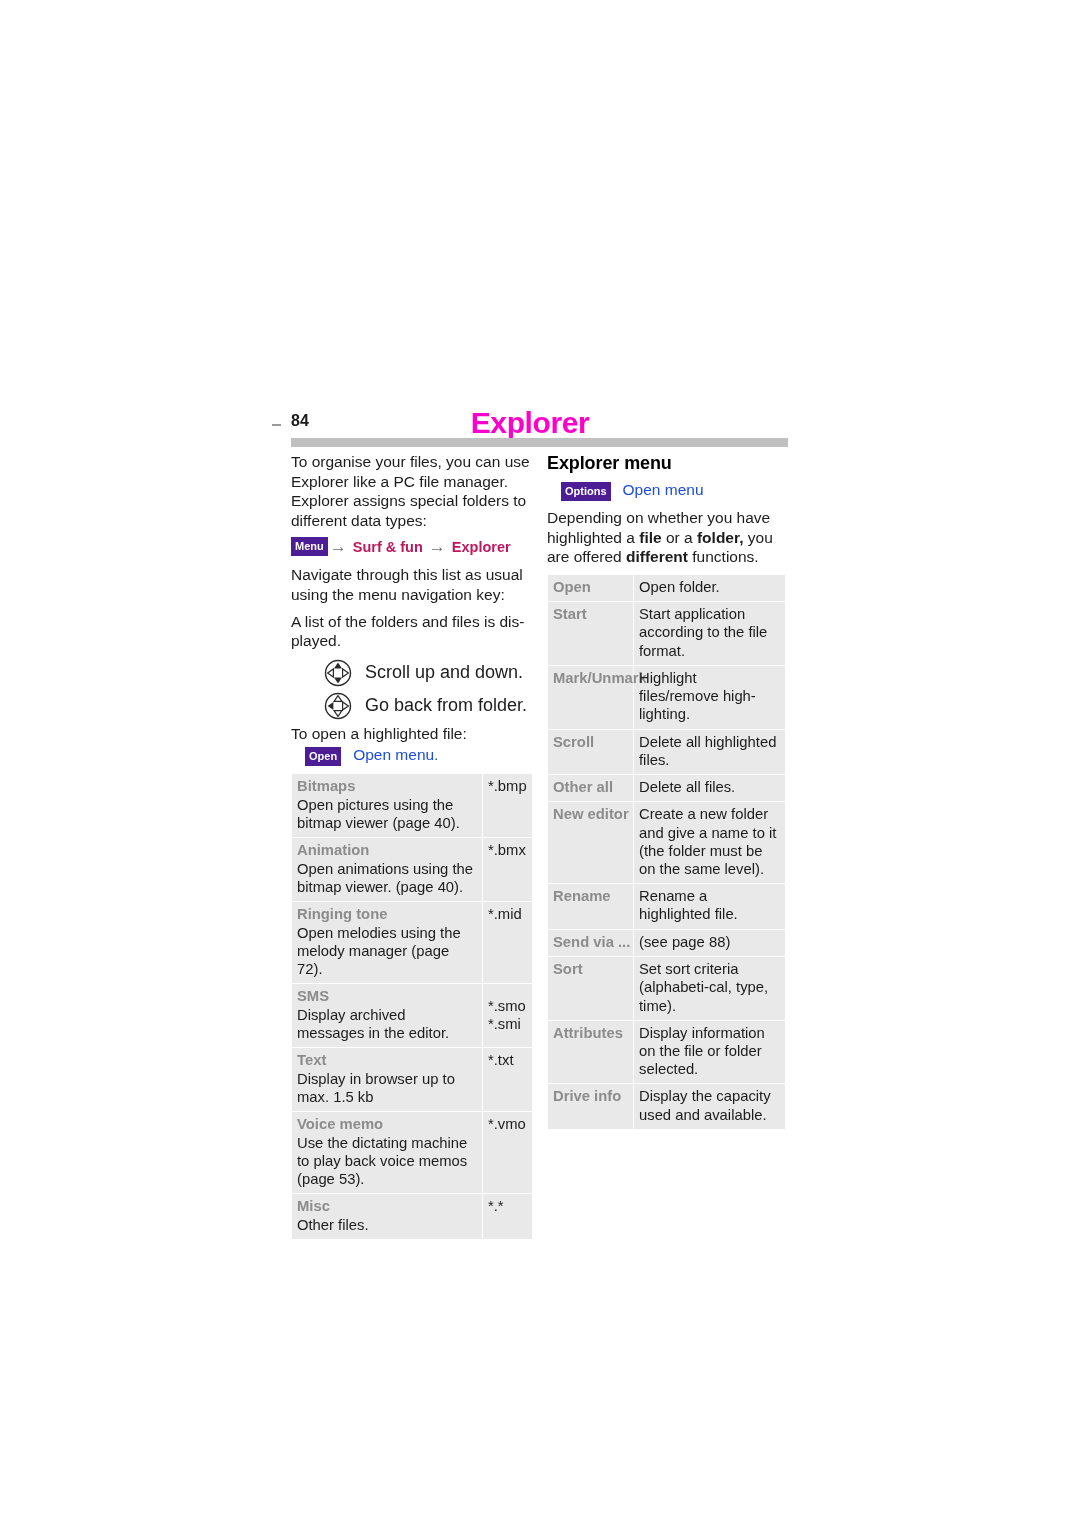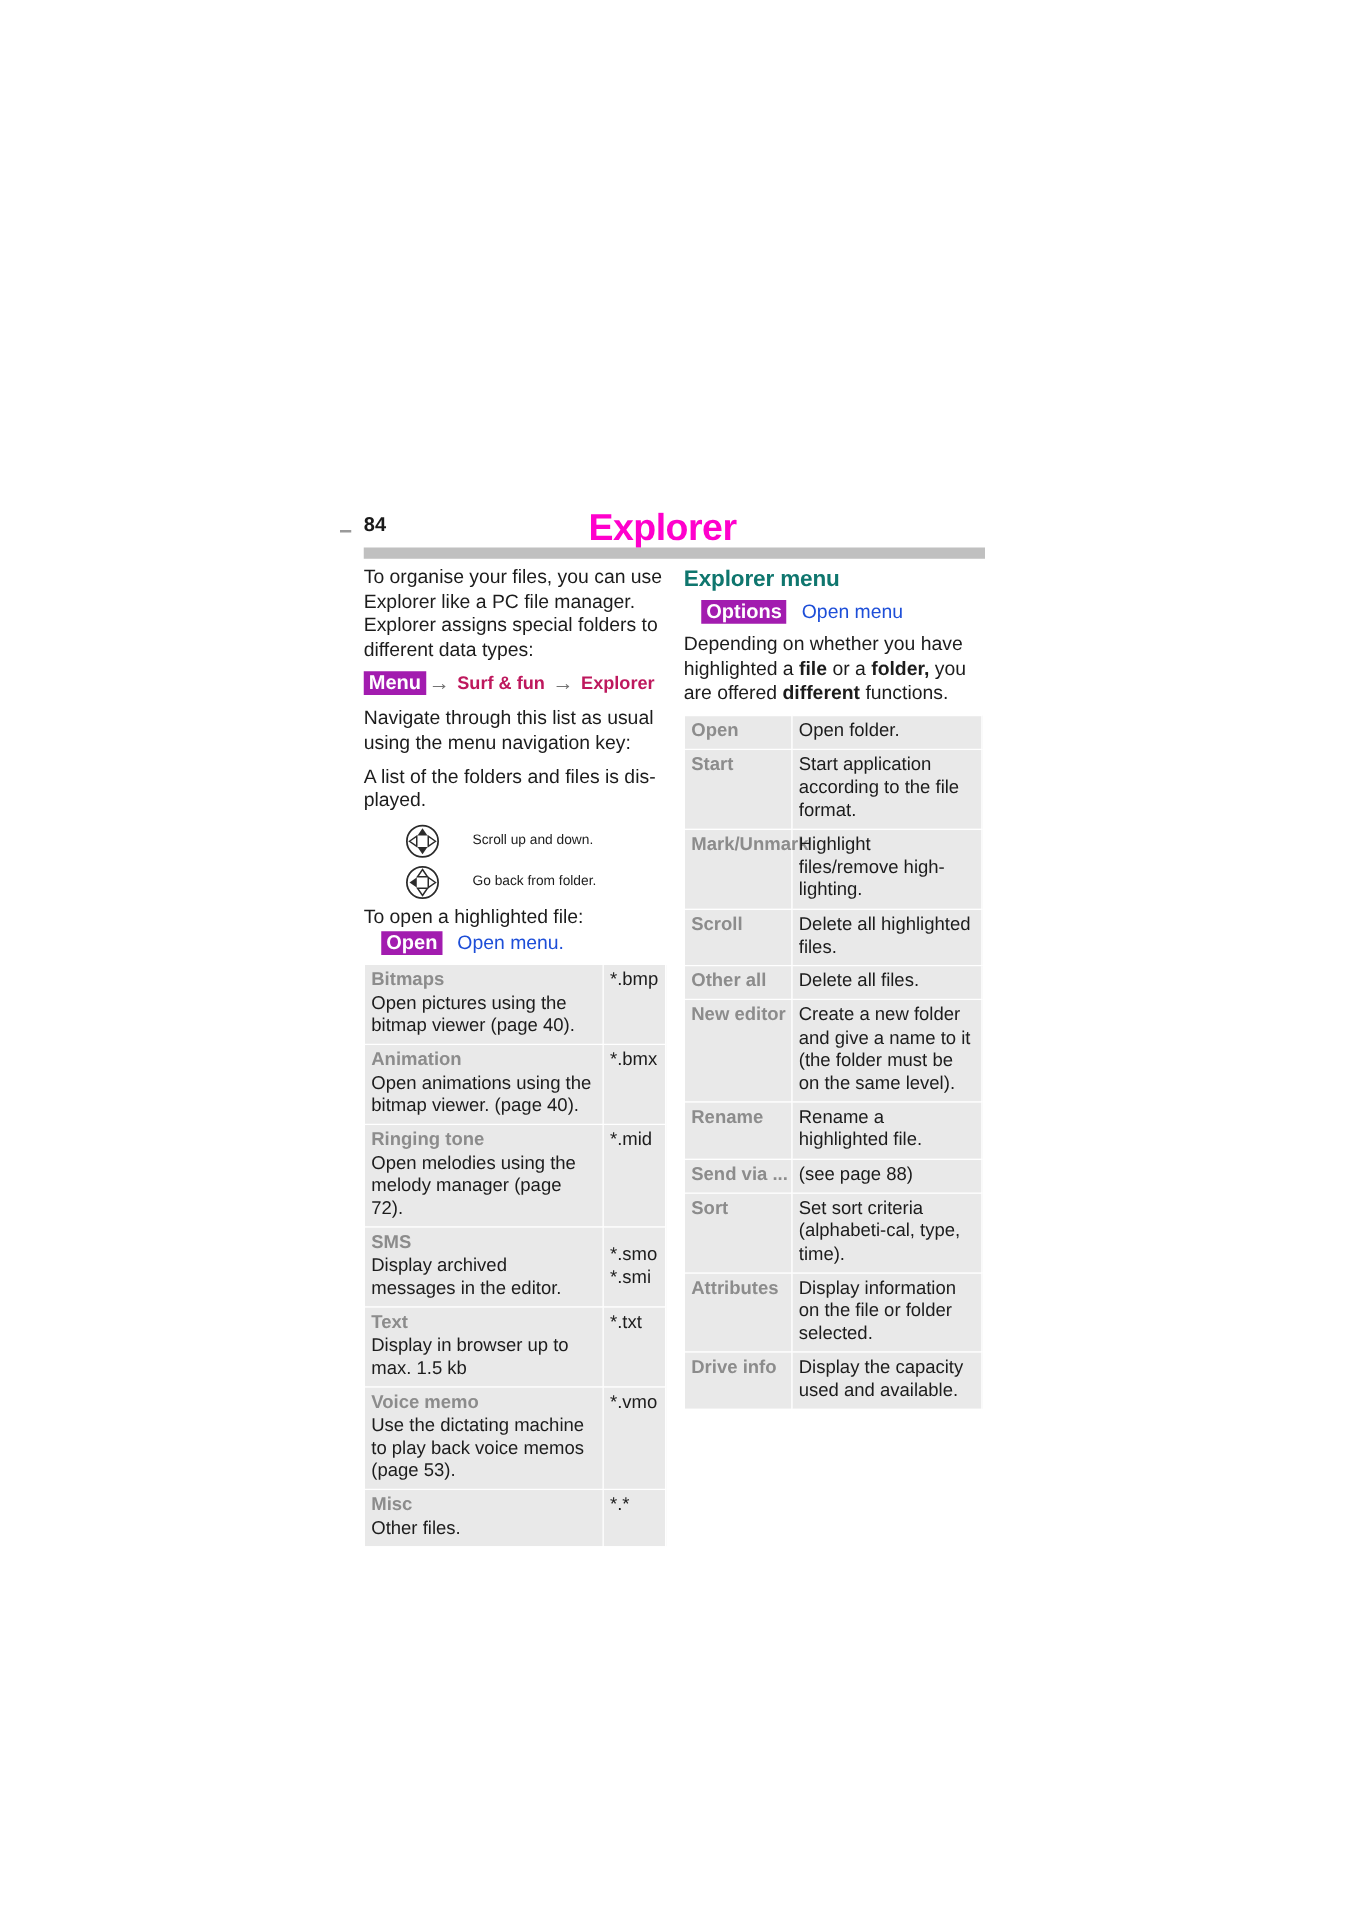--- a/index.html
+++ b/index.html
@@ -85,36 +85,36 @@
     line-height: 19.6px;
     color: #1c1c1c;
   }
   p.tight { margin-bottom: 0; }
 
   h2.section {
     margin: 0 0 6px 0;
     font-size: 18px;
     font-weight: bold;
     line-height: 22px;
-    color: #0f766e;
+    color: #000000;
     letter-spacing: -0.1px;
   }
 
   
   .keyline {
     display: flex;
     align-items: baseline;
     margin: 2px 0 7px 0;
     padding-left: 14px;
   }
   .badge {
     display: inline-block;
-    background: #a21caf;
+    background: #4c1d95;
     color: #ffffff;
-    font-size: 16px;
+    font-size: 11px;
     font-weight: bold;
     line-height: 17px;
     padding: 1px 4px 1px 4px;
     white-space: nowrap;
   }
   .keyline .kl-text {
     font-size: 15.5px;
     line-height: 19px;
     color: #1d4ed8;
     margin-left: 12px;
@@ -143,24 +143,24 @@
   }
 
   
   .navrow {
     display: flex;
     align-items: center;
     margin: 3px 0 3px 0;
     padding-left: 32px;
   }
   .navrow .navlabel {
-    font-size: 11px;
+    font-size: 18px;
     line-height: 19px;
     color: #1c1c1c;
-    margin-left: 25px;
+    margin-left: 12px;
   }
   .navkey { width: 30px; height: 30px; flex: 0 0 30px; }
 
   
   table.doc {
     border-collapse: collapse;
     width: 100%;
     table-layout: fixed;
     margin-top: 4px;
   }

